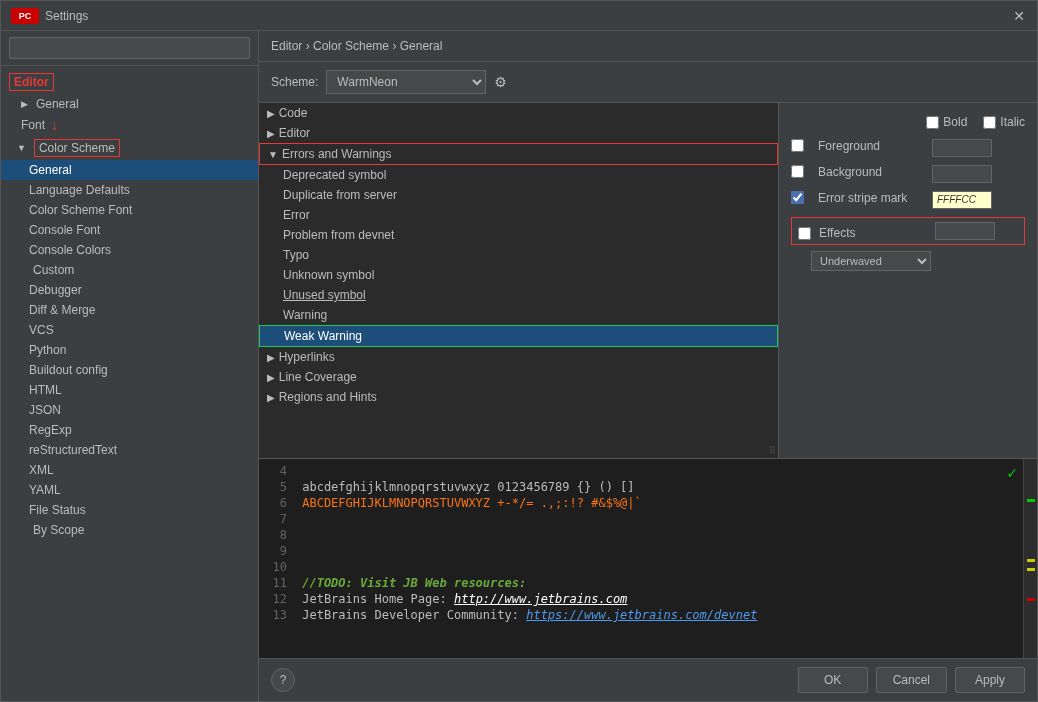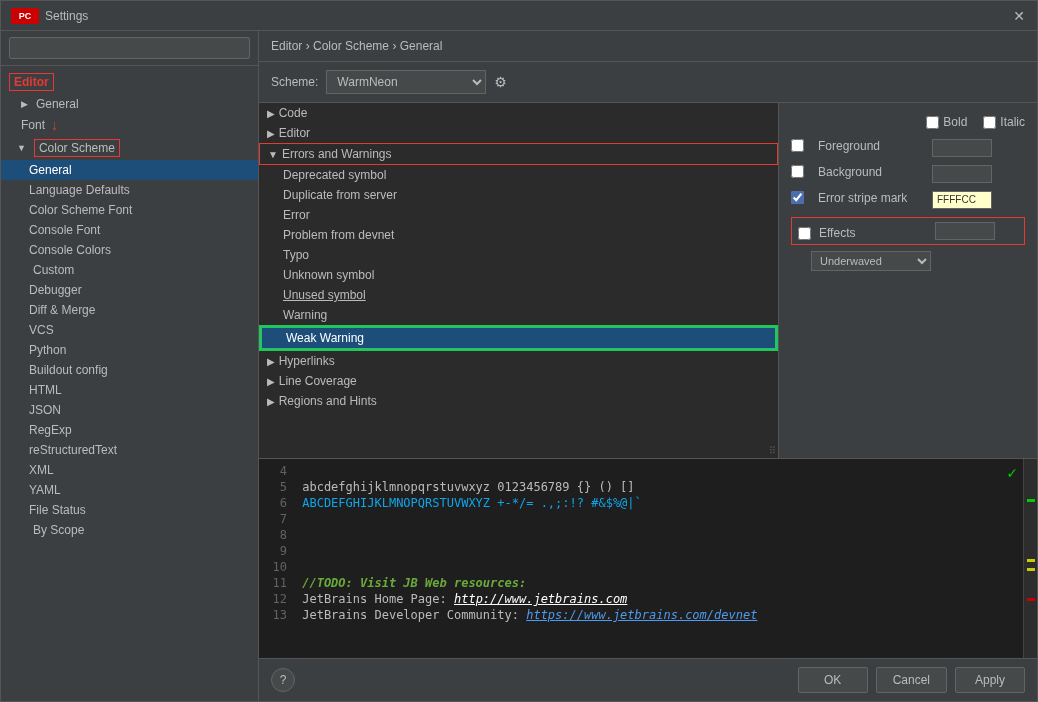--- a/index.html
+++ b/index.html
@@ -230,21 +230,21 @@
           <div class="tree-item" style="padding-left:24px;">
             <span>Unknown symbol</span>
           </div>
           <div class="tree-item" style="padding-left:24px;text-decoration:underline;">
             <span>Unused symbol</span>
           </div>
           <div class="tree-item" style="padding-left:24px;">
             <span>Warning</span>
           </div>
 
-          <div class="tree-item selected" style="padding-left:24px; background:#1d4e7a; border:3px solid #22c55e;">
+          <div class="tree-item selected" style="padding-left:24px; background:#1d4e7a; border:1px solid #22c55e;">
             <span>Weak Warning</span>
           </div>
           <div class="tree-item">
             <span class="tree-arrow">▶</span>
             <span>Hyperlinks</span>
           </div>
           <div class="tree-item">
             <span class="tree-arrow">▶</span>
             <span>Line Coverage</span>
           </div>
@@ -278,21 +278,21 @@
           <div class="checkbox-row">
             <input type="checkbox" class="checkbox-input" style="">
             <span class="cb-label">Background</span>
             <div class="color-swatch"></div>
           </div>
 
           <div class="checkbox-row">
             <input type="checkbox" class="checkbox-input" checked="" style="">
             <span class="cb-label">Error stripe mark</span>
             <div class="color-swatch color-swatch-yellow">
-              <span style="font-size:10px; padding:16px 4px; color:#333;">FFFFCC</span>
+              <span style="font-size:10px; padding:16px 4px; color:#333;font-style:italic;">FFFFCC</span>
             </div>
           </div>
 
           <div class="effects-row">
             <input type="checkbox" class="checkbox-input" style="">
             <span class="cb-label">Effects</span>
             <div class="color-swatch" style="margin-left:8px;"></div>
           </div>
 
           <div style="margin-top:6px; padding-left:20px;">
@@ -315,21 +315,21 @@
         <div class="preview-line">
           <span class="line-numbers">4</span>
           <span></span>
         </div>
         <div class="preview-line">
           <span class="line-numbers">5</span>
           <span style="color:#bbbbbb;"> abcdefghijklmnopqrstuvwxyz 0123456789 {} () []</span>
         </div>
         <div class="preview-line">
           <span class="line-numbers">6</span>
-          <span style="color:#0ea5e9;"> ABCDEFGHIJKLMNOPQRSTUVWXYZ +-*/= .,;:!? #&amp;$%@|`</span>
+          <span style="color:#f97316;"> ABCDEFGHIJKLMNOPQRSTUVWXYZ +-*/= .,;:!? #&amp;$%@|`</span>
         </div>
         <div class="preview-line">
           <span class="line-numbers">7</span>
         </div>
         <div class="preview-line">
           <span class="line-numbers">8</span>
         </div>
         <div class="preview-line">
           <span class="line-numbers">9</span>
         </div>

